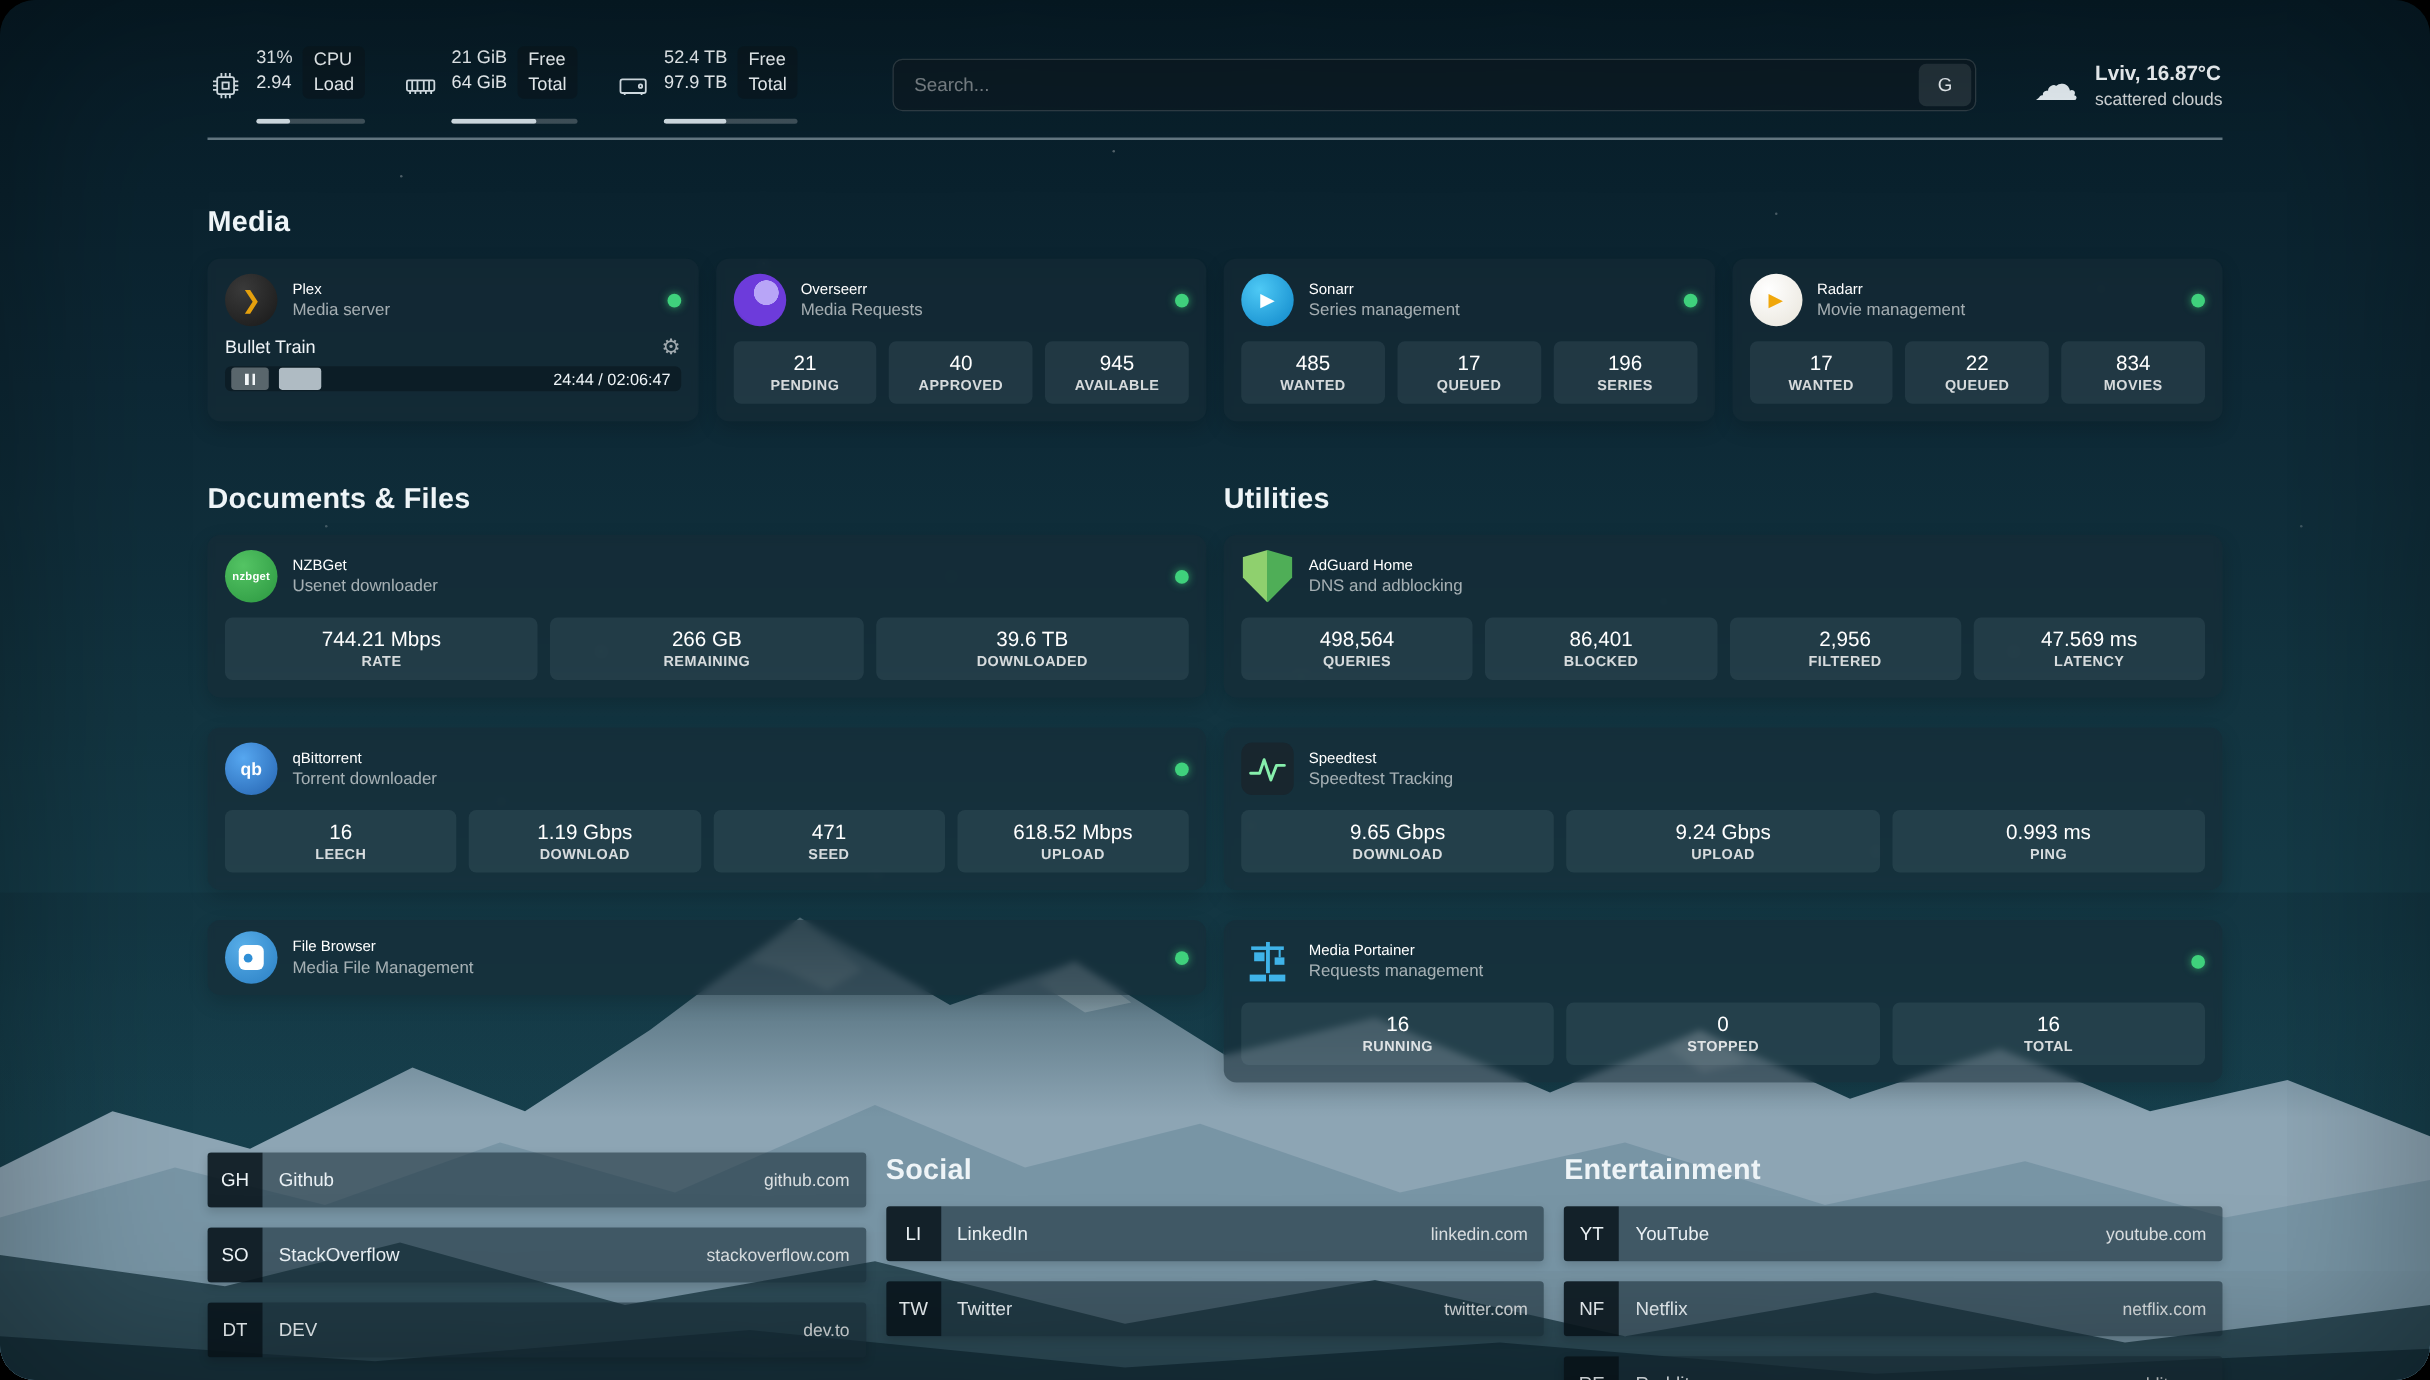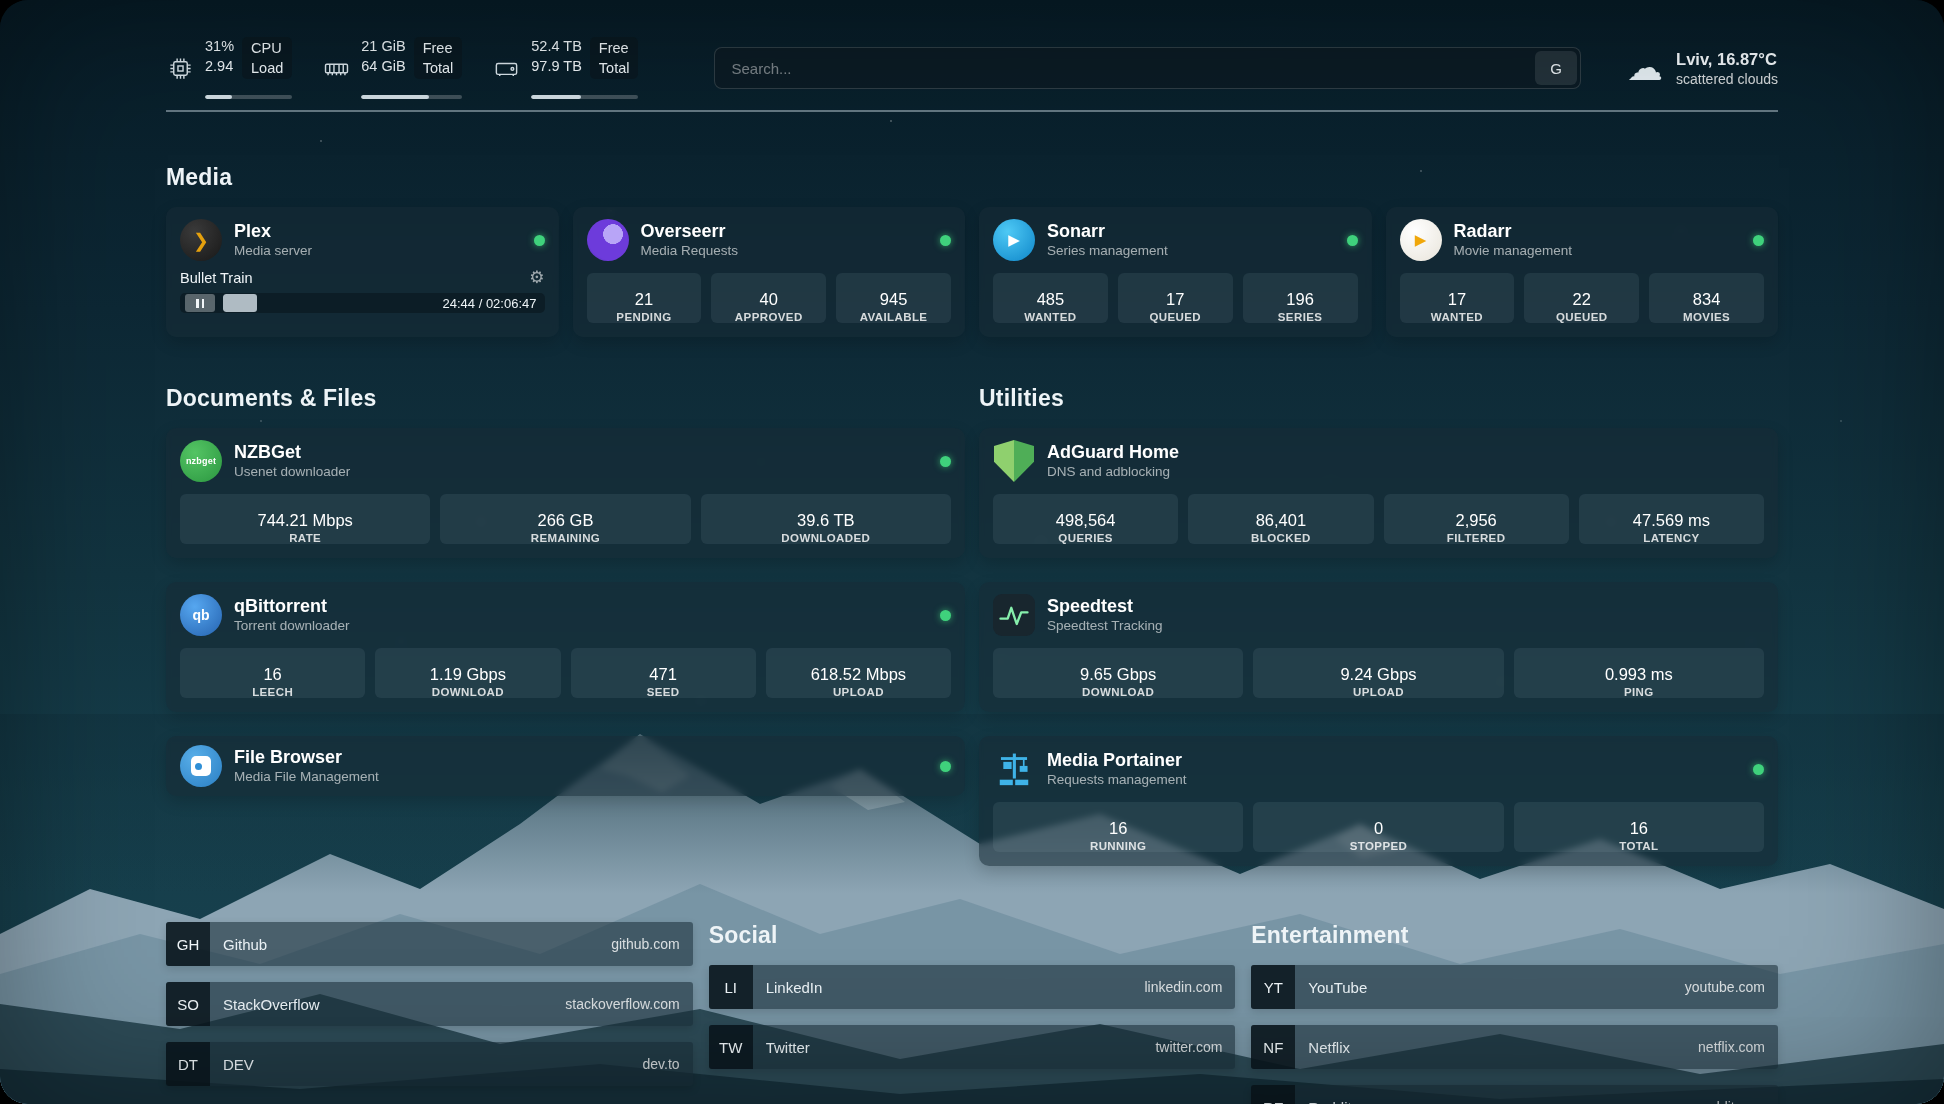--- a/index.html
+++ b/index.html
@@ -48,29 +48,29 @@
   .sec-media { margin-top:52px; }
   .media-grid { display:grid; grid-template-columns:repeat(4,1fr); gap:14px; }
   .cols2 { display:grid; grid-template-columns:1fr 1fr; gap:14px; margin-top:48px; align-items:start; }
   .stack { display:flex; flex-direction:column; gap:24px; }
 
   .card { background:rgba(23,43,53,.56); border-radius:10px; padding:12px 14px 14px; box-shadow:0 6px 16px rgba(0,0,0,.16);
           -webkit-backdrop-filter:blur(3px); backdrop-filter:blur(3px); cursor:pointer; }
   .card-head { display:flex; align-items:center; gap:12px; }
   .svc-icon { width:42px; height:42px; flex:0 0 42px; display:flex; align-items:center; justify-content:center; }
   .svc-text { display:flex; flex-direction:column; gap:2px; }
-  .svc-name { font-size:18px; font-weight:bold; color:#fff; line-height:1.1; }
+  .svc-name { font-size:12px; font-weight:normal; color:#fff; line-height:1.1; }
   .svc-sub { font-size:13.5px; color:rgba(255,255,255,.62); }
   .dot { margin-left:auto; width:11px; height:11px; border-radius:50%; background:#3fd17c; box-shadow:0 0 7px rgba(63,209,124,.7); flex:0 0 11px; }
 
   .stats { display:grid; gap:10px; margin-top:12px; }
   .stats.c3 { grid-template-columns:repeat(3,1fr); }
   .stats.c4 { grid-template-columns:repeat(4,1fr); }
   .stat { background:rgba(165,195,210,.10); border-radius:6px; height:50px; display:flex; flex-direction:column;
-          align-items:center; justify-content:flex-end; gap:2px; }
+          align-items:center; justify-content:center; gap:2px; }
   .stat-value { font-size:16.5px; color:#fff; }
   .stat-label { font-size:11.5px; font-weight:bold; color:rgba(255,255,255,.82); letter-spacing:.4px; }
 
   
   .np-row { display:flex; align-items:center; margin-top:8px; }
   .np-title { font-size:14.5px; color:#f0f5f8; }
   .gear { margin-left:auto; color:rgba(255,255,255,.6); font-size:17px; line-height:1; cursor:pointer; }
   .player { display:flex; align-items:center; gap:8px; margin-top:7px; background:rgba(7,17,23,.5);
             border-radius:5px; height:20px; padding:0 8px 0 5px; }
   .pause-chip { width:30px; height:18px; background:rgba(255,255,255,.32); border-radius:3px;

